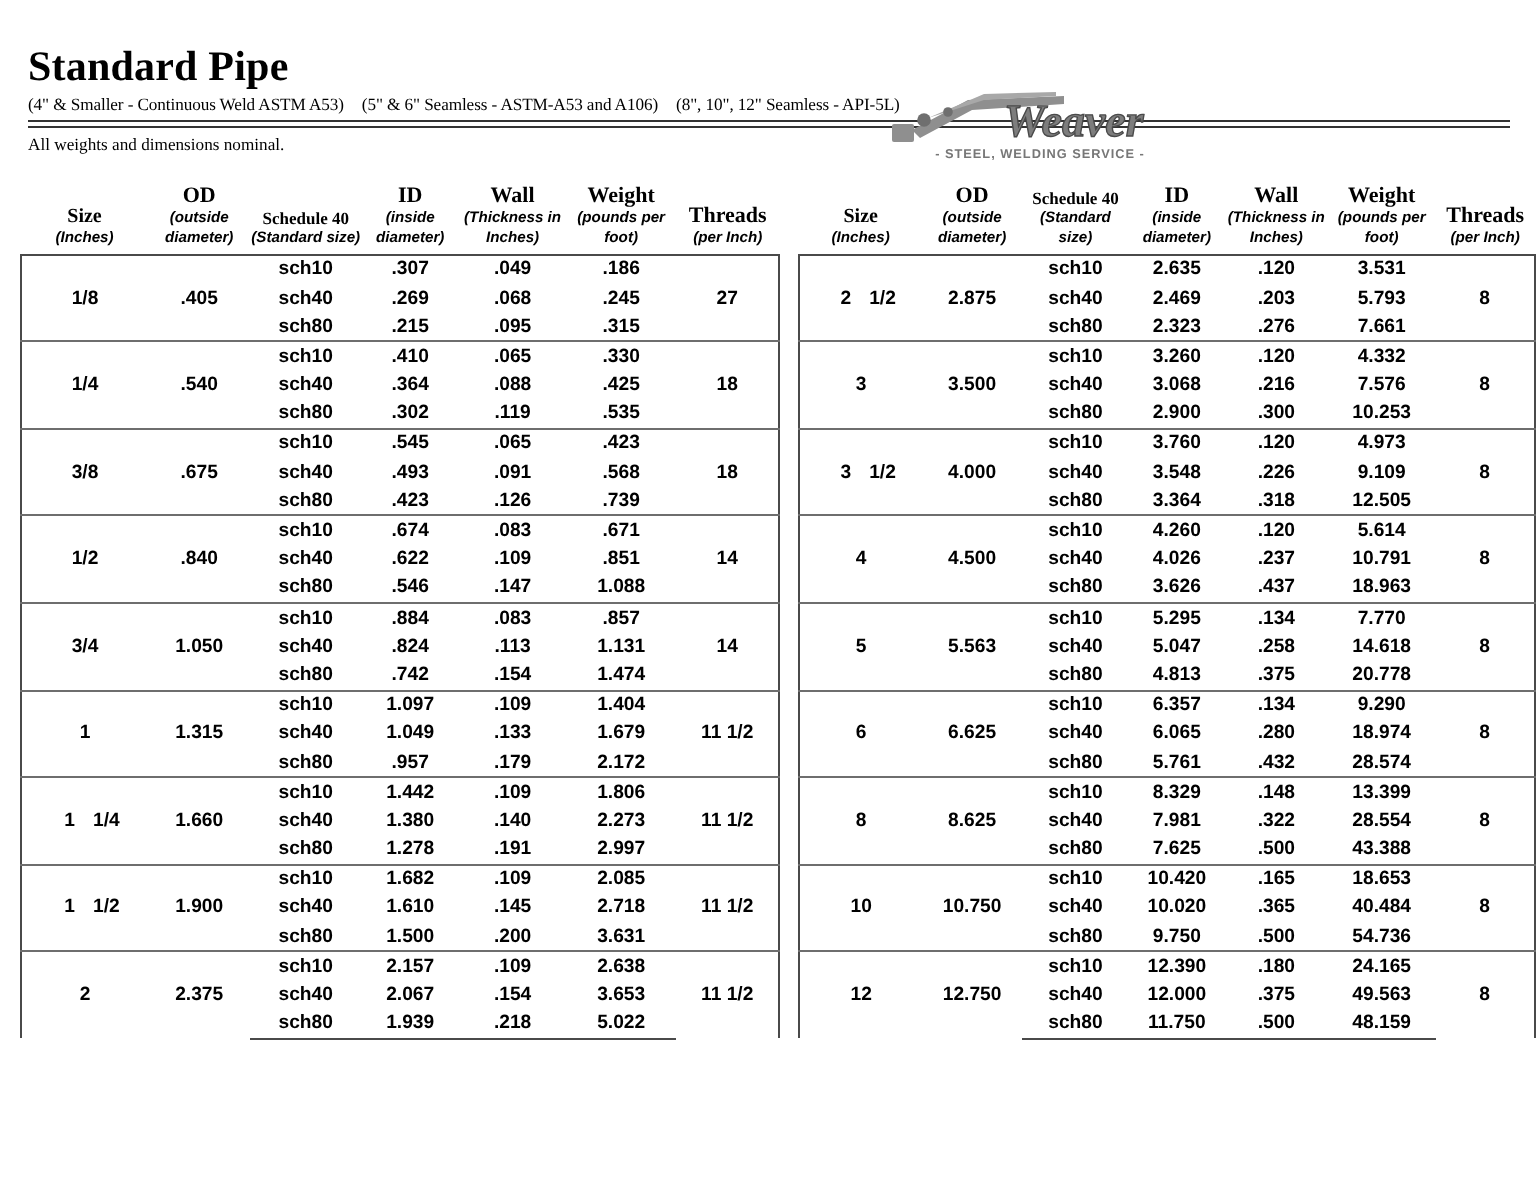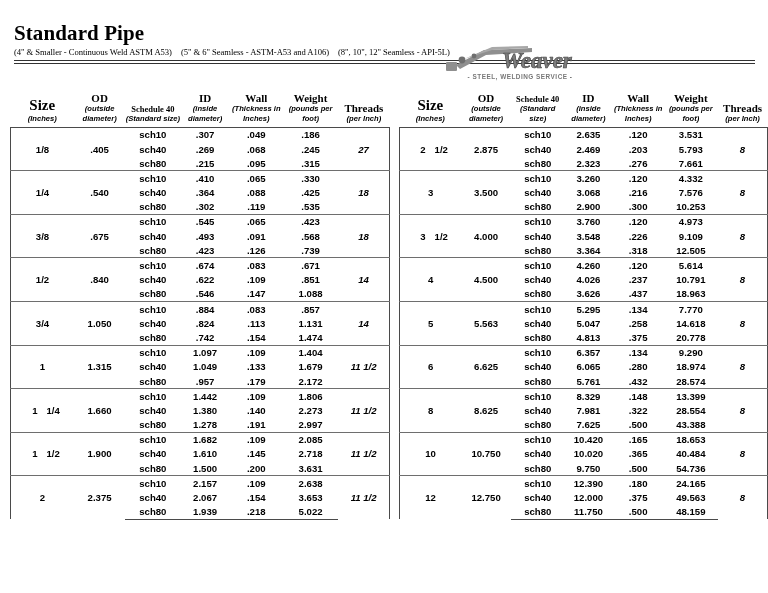--- a/index.html
+++ b/index.html
@@ -73,21 +73,21 @@
     font-weight: normal;
     text-align: center;
   }
   .th-main {
     display: block;
     font-family: "Liberation Serif", serif;
     font-weight: bold;
     font-size: 11px;
     line-height: 1.12;
   }
-  .th-main.big { font-size: 15px; }
+  .th-main.big { font-size: 10px; }
   .th-main.small { font-size: 8.5px; }
   .th-sub {
     display: block;
     font-family: Liberation Sans, sans-serif;
     font-style: italic;
     font-weight: bold;
     font-size: 7.6px;
     line-height: 1.28;
   }
 
@@ -100,21 +100,21 @@
     text-align: center;
     border: none;
     white-space: nowrap;
   }
   tbody tr td.c-size      { width: 62px; }
   tbody tr td.c-od        { width: 50px; }
   tbody tr td.c-sched     { width: 54px; }
   tbody tr td.c-id        { width: 48px; }
   tbody tr td.c-wall      { width: 52px; }
   tbody tr td.c-weight    { width: 54px; }
-  tbody tr td.c-threads   { width: 50px; font-style: italic; }
+  tbody tr td.c-threads   { width: 50px; }
 
   
   .size-cell { display: flex; justify-content: center; align-items: flex-end; }
   .size-whole { min-width: 16px; text-align: right; }
   .size-frac  { min-width: 26px; text-align: left; padding-left: 9px; }
   .size-frac.only { padding-left: 0; text-align: center; min-width: 0; }
 
   
   .tbl-border {
     border-left: 1.4px solid #4a4a4a;
@@ -129,20 +129,21 @@
 <body>
 
 <div class="page">
 
   <div class="masthead">
     <h1 class="doc-title">Standard Pipe</h1>
     <div class="doc-specs">
       <span class="spec-part">(4" &amp; Smaller - Continuous Weld ASTM A53)</span><span class="spec-part">(5" &amp; 6" Seamless - ASTM-A53 and A106)</span><span class="spec-part">(8", 10", 12" Seamless - API-5L)</span>
     </div>
     <div class="rule-double"></div>
+    <div class="nominal-note">All weights and dimensions nominal.</div>
   </div>
 
   <div class="logo-wrap">
     <svg class="logo-svg" width="160" height="46" viewBox="0 0 160 46">
       <g fill="#8f8f8f">
         <rect x="6" y="24" width="11" height="9" rx="1"></rect>
         <path d="M16 27 L44 12 L92 10 L92 14 L46 17 L20 31 Z"></path>
         <path d="M24 21 L52 9 L88 8 L88 10 L52 12 Z" fill="#a8a8a8"></path>
         <circle cx="22" cy="22" r="3.4" fill="#6f6f6f"></circle>
         <circle cx="34" cy="18" r="2.4" fill="#6f6f6f"></circle>

